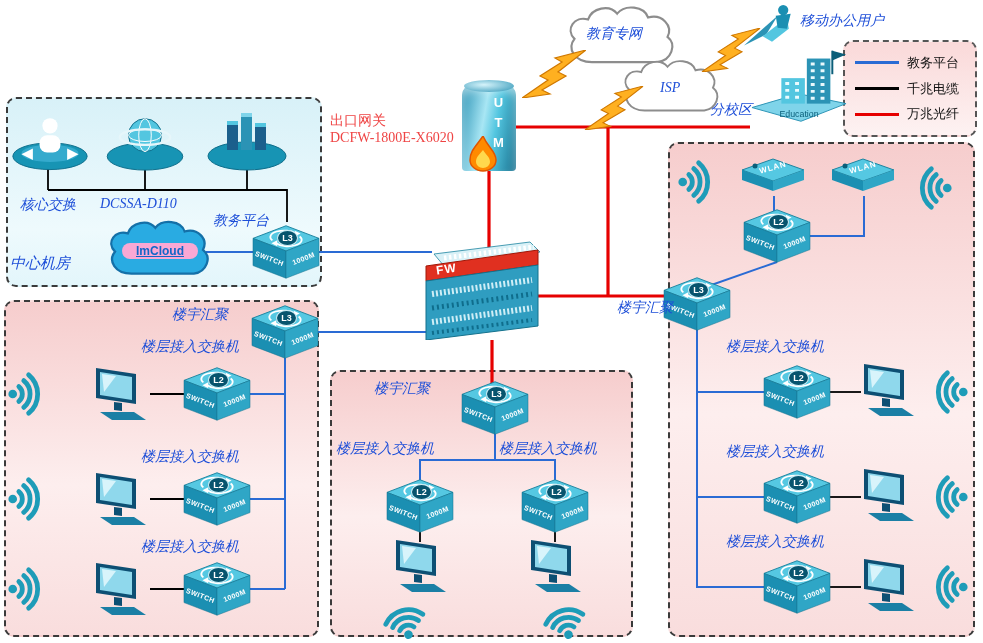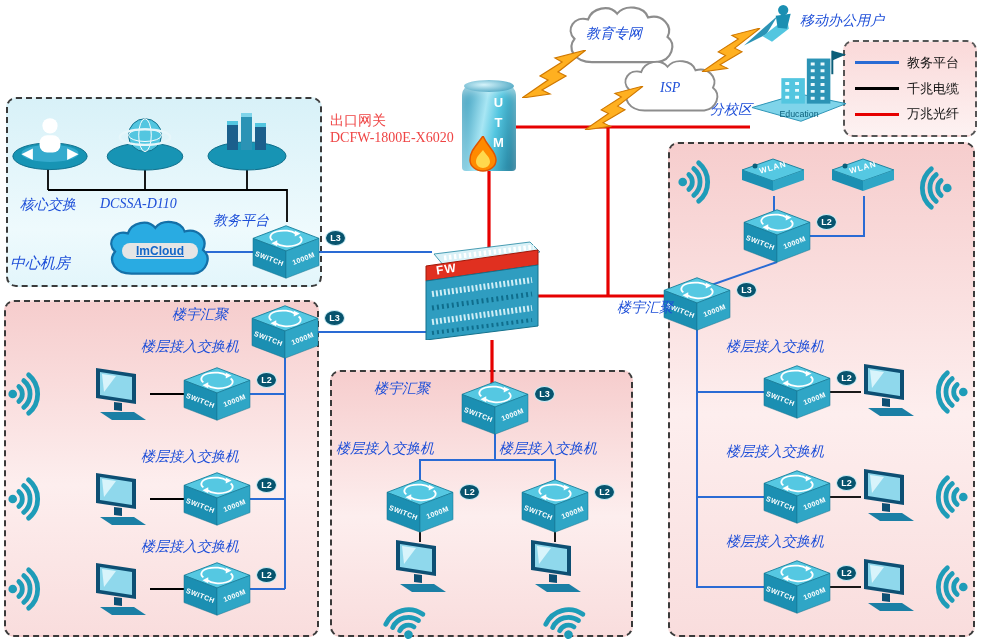--- a/index.html
+++ b/index.html
@@ -13,21 +13,21 @@
   .w2{stroke:var(--c-cable1g,#000);stroke-width:1.8;fill:none;}
   .w3{stroke:var(--c-fiber10g,#e60000);stroke-width:3.2;fill:none;}
   .lbl{position:absolute;z-index:4;font-size:14px;color:#1d4ed8;white-space:nowrap;font-style:italic;}
   .big{font-size:15px;}
   .title{position:absolute;left:6px;top:14px;z-index:5;font:bold 25px/1.15 "Liberation Sans",sans-serif;
          color:#ec1c24;letter-spacing:1px;}
   .icon{position:absolute;z-index:3;}
   .sw{position:absolute;width:68px;height:56px;z-index:3;}
   .sw svg{position:absolute;left:0;top:0;width:100%;height:100%;}
   .sw-badge{position:absolute;left:25px;top:6px;width:19px;height:14px;border-radius:50%;background:#07546e;
-            border:1px solid #cfeef6;color:#fff;font:bold 9px/14px "Liberation Sans",sans-serif;text-align:center;margin-left:48px;}
+            border:1px solid #cfeef6;color:#fff;font:bold 9px/14px "Liberation Sans",sans-serif;text-align:center;}
   .sw-front{position:absolute;left:0;top:31px;width:35px;text-align:center;transform:rotate(21deg);
             color:#fff;font:bold 7px "Liberation Sans",sans-serif;letter-spacing:.4px;}
   .sw-side{position:absolute;left:34px;top:31px;width:35px;text-align:center;transform:rotate(-21deg);
            color:#fff;font:bold 7px "Liberation Sans",sans-serif;letter-spacing:.4px;}
   .ap{position:absolute;width:64px;height:40px;z-index:3;}
   .ap svg{width:64px;height:36px;}
   .ap-label{position:absolute;left:10px;top:5px;width:44px;text-align:center;transform:rotate(-16deg);
             color:#fff;font:bold 8px "Liberation Sans",sans-serif;letter-spacing:1px;}
   .wifi{position:absolute;width:48px;height:48px;z-index:3;color:#1e9cb8;}
   .pc{position:absolute;width:60px;height:58px;z-index:3;}
@@ -43,21 +43,21 @@
   .flame{position:absolute;left:468px;top:136px;width:30px;height:36px;z-index:4;}
   .core{position:absolute;left:424px;top:238px;width:118px;height:102px;z-index:3;}
   .core svg{width:118px;height:102px;}
   .core-fw{position:absolute;left:12px;top:24px;transform:rotate(-8deg);color:#fff;
            font:bold 12px "Liberation Sans",sans-serif;letter-spacing:1px;}
   .legend{display:flex;flex-direction:column;justify-content:space-evenly;padding:4px 10px;z-index:3;
           background:linear-gradient(180deg,#fad9d9,#fdf2f2);border-color:#555;}
   .leg-row{display:flex;align-items:center;gap:8px;}
   .leg-line{width:44px;height:0;border-top:3px solid #000;}
   .leg-label{font-size:13px;color:#101010;}
-  .imcloud-band{position:absolute;left:122px;top:243px;width:76px;height:16px;background:#e5e5e5;border-radius:8px;
+  .imcloud-band{position:absolute;left:122px;top:243px;width:76px;height:16px;background:#f9a8d4;border-radius:8px;
                 z-index:4;text-align:center;font:bold 12px/16px "Liberation Sans",sans-serif;color:#1266c8;
                 text-decoration:underline;}
 </style>
 </head>
 <body>
 
 <div id="stage">
 
   <svg width="0" height="0" style="position:absolute">
     <defs>

